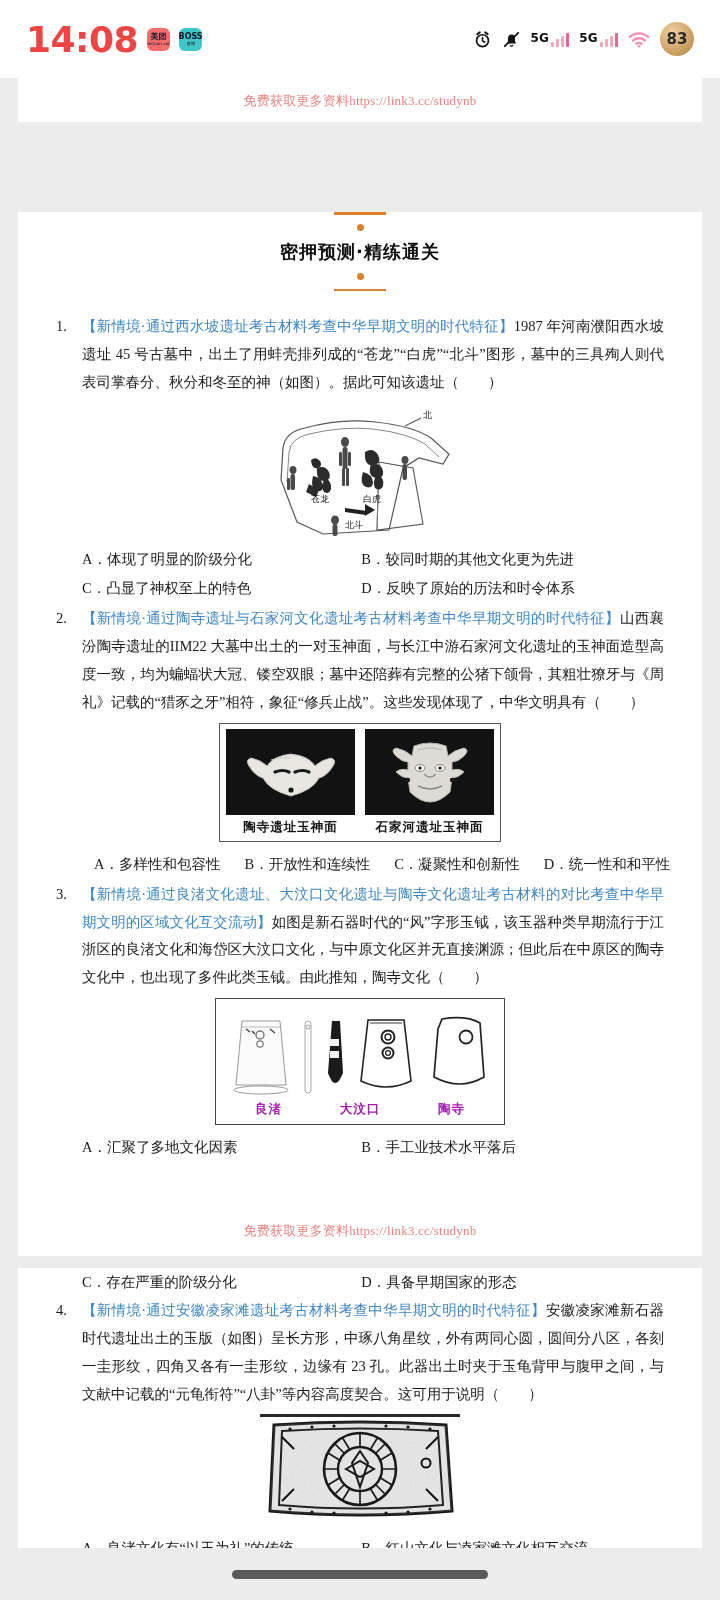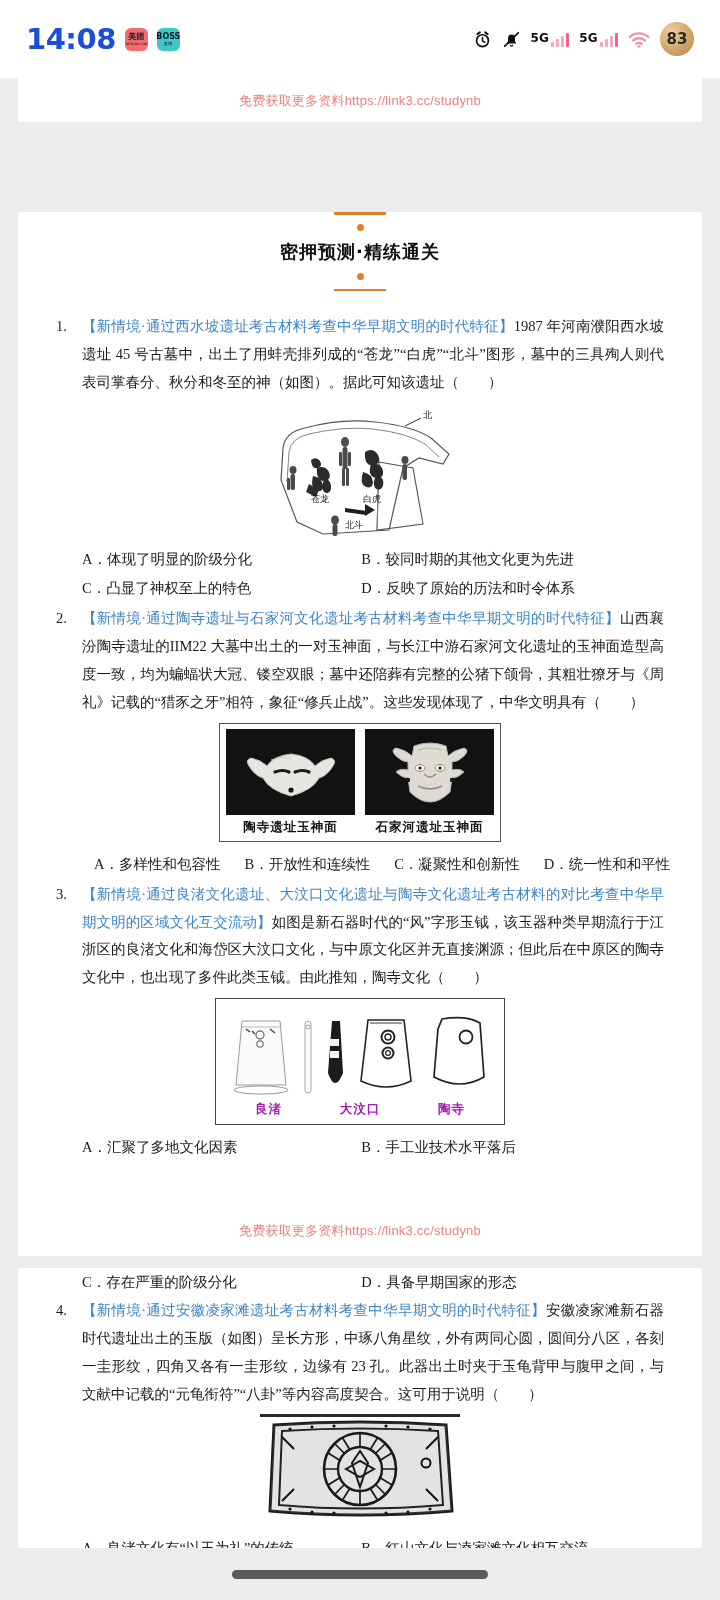--- a/index.html
+++ b/index.html
@@ -15,21 +15,21 @@
   .statusbar {
     height: 78px; width: 720px;
     background: #ffffff;
     display: flex; align-items: center;
     padding: 0 26px;
     position: relative;
   }
   .sb-left { display: flex; align-items: center; gap: 9px; }
   .sb-time {
     font-family: "DejaVu Sans", sans-serif;
-    font-size: 29px; font-weight: bold; color: #1d4ed8;
+    font-size: 36px; font-weight: bold; color: #ef4444;
     letter-spacing: -0.5px;
   }
   .appicon {
     width: 23px; height: 23px; border-radius: 6px;
     display: flex; flex-direction: column;
     align-items: center; justify-content: center;
     font-family: "DejaVu Sans", sans-serif;
     color: #0f172a; line-height: 1;
     overflow: hidden;
   }
@@ -68,21 +68,21 @@
     background: #ffffff;
     width: 684px;
     margin: 0 auto;
     position: relative;
   }
   .page-gap { height: 12px; background: #ececec; }
 
   .promo {
     text-align: center;
     color: #e8837f;
-    font-family: Liberation Sans, sans-serif;
+    font-family: Liberation Serif, serif;
     font-size: 13px;
     padding: 14px 0 12px;
     letter-spacing: 0.2px;
   }
 
   .sheet { padding: 0 38px; }
 
   
   .section-title {
     display: flex; align-items: center; justify-content: center;

